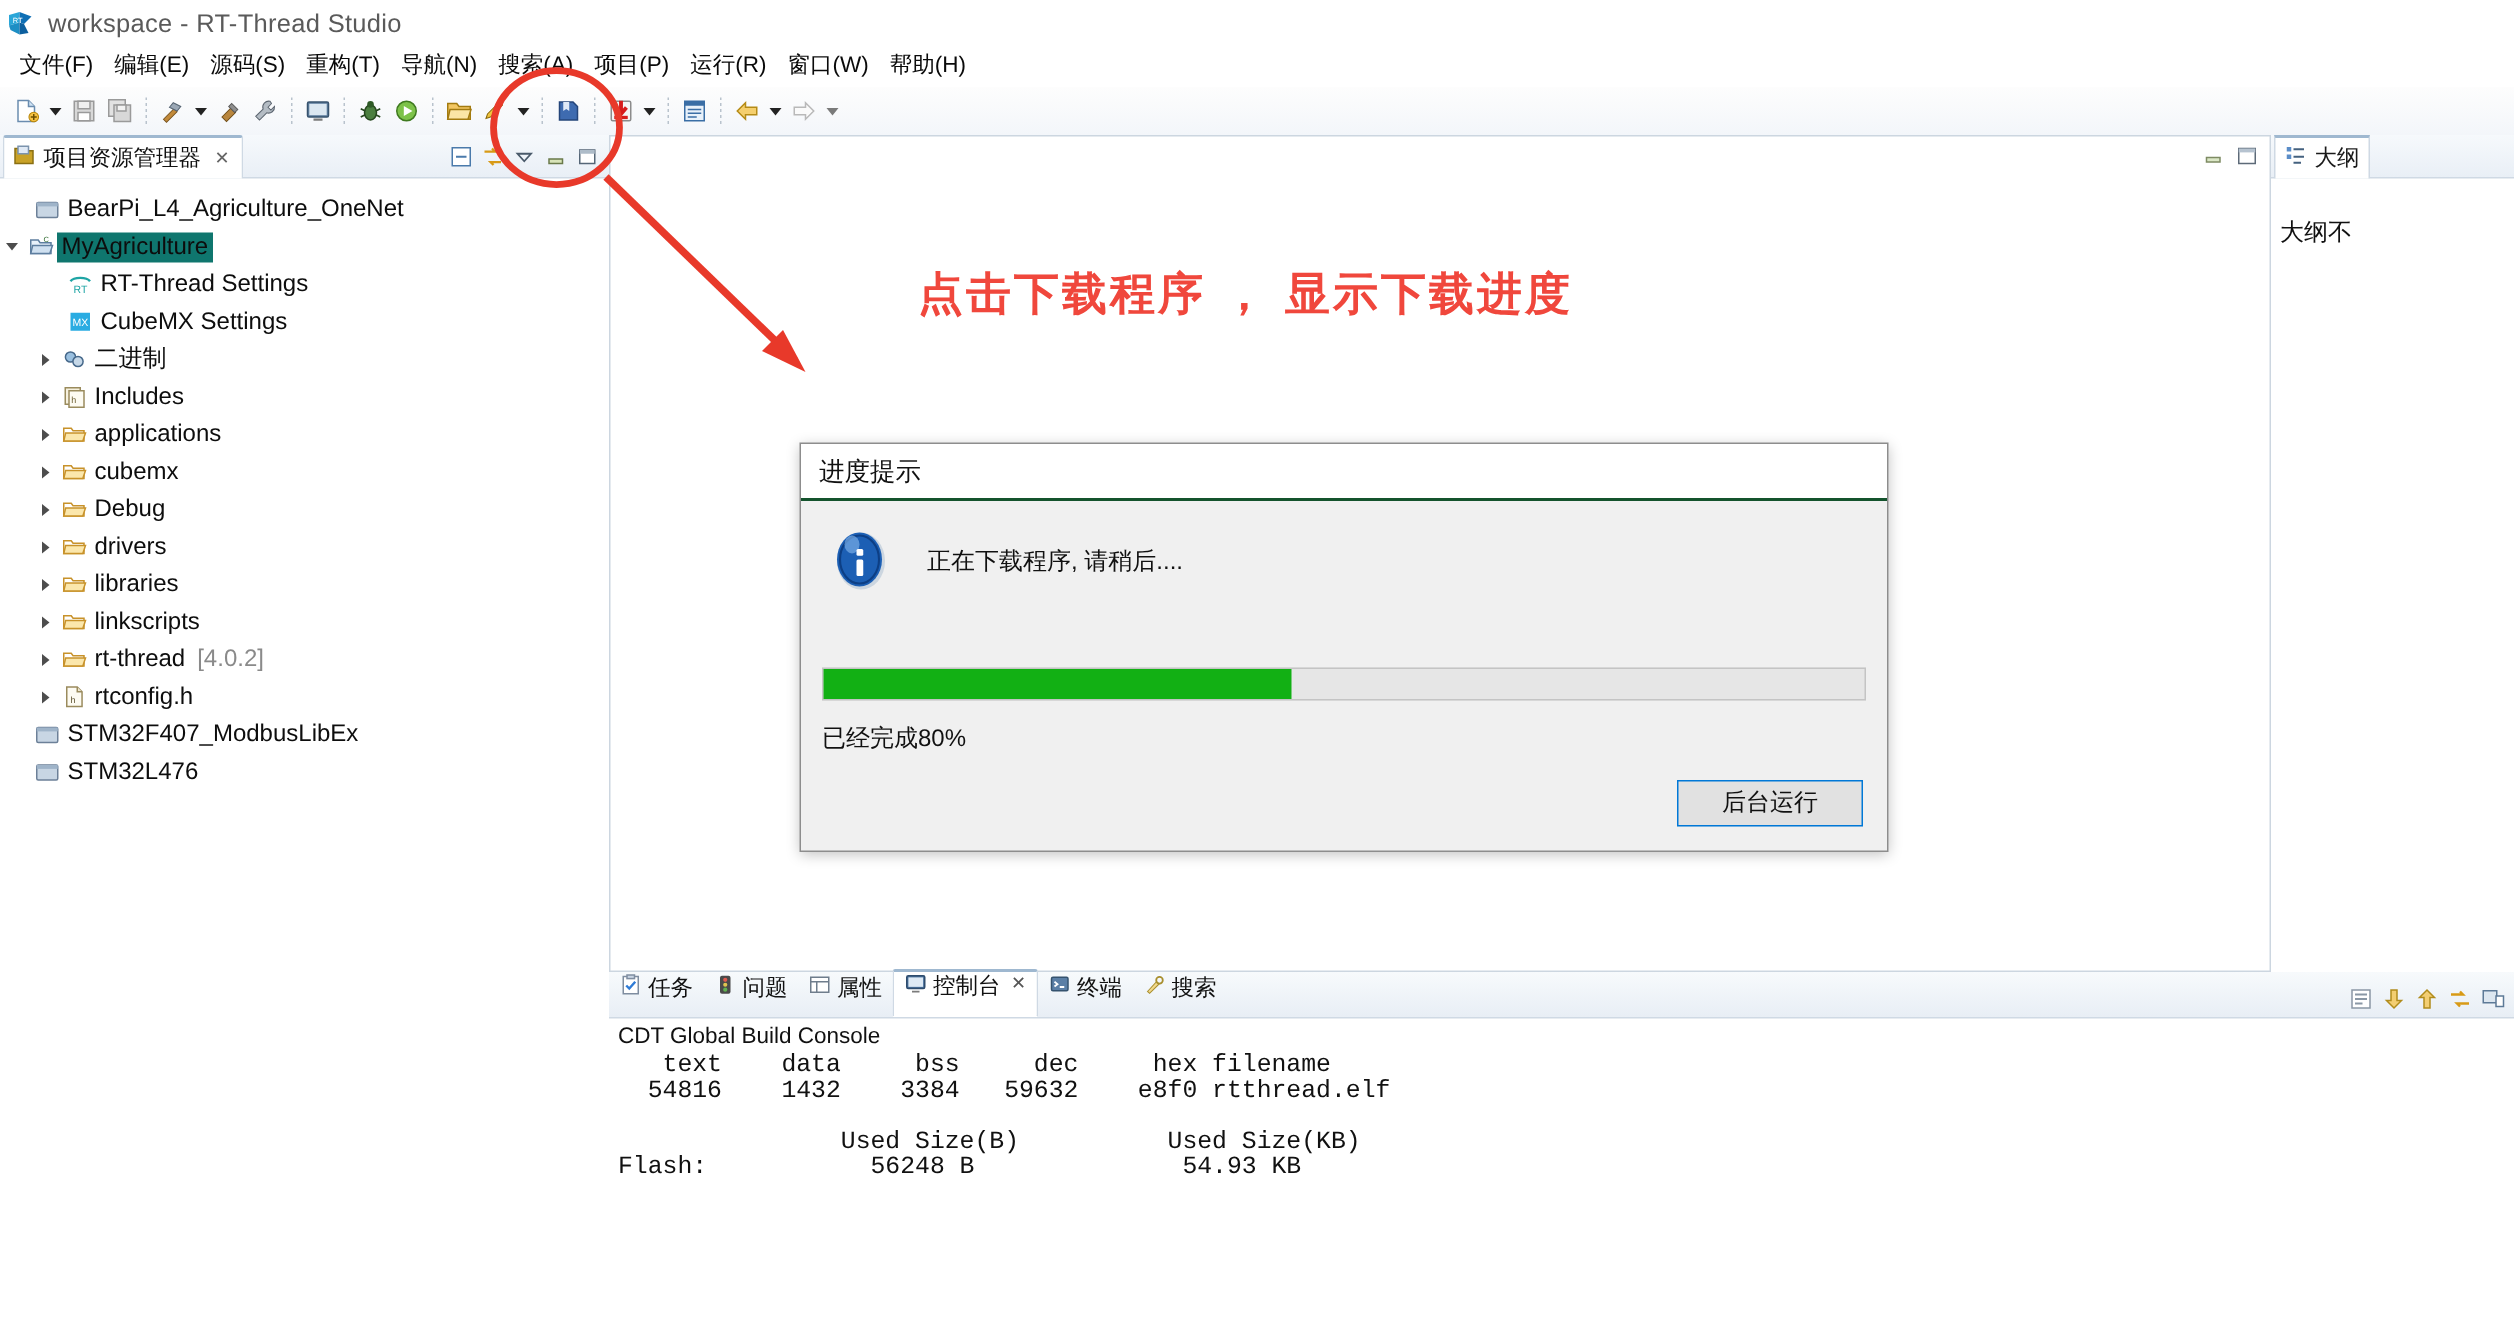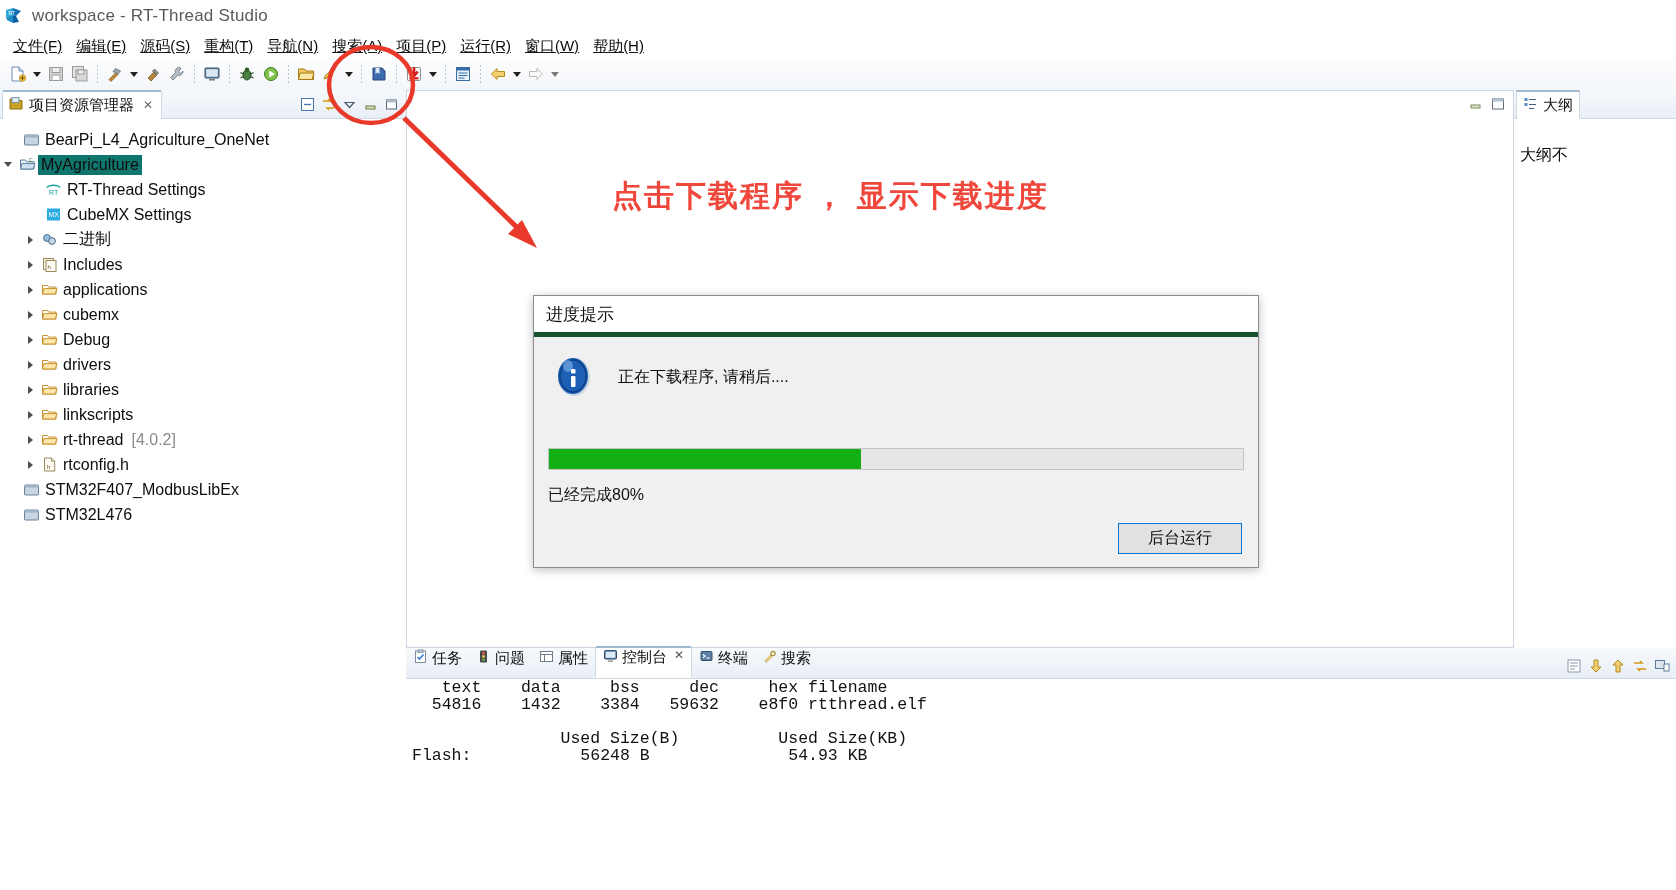--- a/index.html
+++ b/index.html
@@ -11,21 +11,21 @@
     -webkit-font-smoothing:antialiased;
   }
   .app{position:relative;width:1676px;height:890px;}
 
   
   .titlebar{height:32px;display:flex;align-items:center;padding-left:4px;background:#ffffff;}
   .logo{width:20px;height:20px;margin-right:8px;position:relative;flex:none;}
   .app-title{font-size:17px;color:#5a5a5a;letter-spacing:.2px;}
 
   
-  .menubar{height:26px;display:flex;align-items:flex-end;padding-left:6px;background:#fff;text-decoration:underline;}
+  .menubar{height:26px;display:flex;align-items:flex-start;padding-left:6px;background:#fff;}
   .menu-item{font-size:15px;color:#0a0a0a;padding:2px 7px;white-space:nowrap;cursor:default;}
 
   
   .toolbar{height:32px;display:flex;align-items:center;padding-left:6px;
     background:linear-gradient(180deg,#fdfdfd 0%,#f3f6fa 100%);
     border-bottom:1px solid #d9e1ea;position:relative;}
   .tb{width:24px;height:24px;display:flex;align-items:center;justify-content:center;position:relative;}
   .tb svg{display:block;}
   .tb-sep{width:1px;height:18px;margin:0 5px;
      background:repeating-linear-gradient(180deg,#b9c3cd 0 2px,transparent 2px 4px);}
@@ -87,21 +87,21 @@
      border-top:2px solid #9fb8d0;border-radius:2px 2px 0 0;}
   .c-tab .xmark{font-size:12px;color:#555;margin-left:3px;}
   .c-tools{margin-left:auto;display:flex;align-items:center;gap:5px;padding:0 6px 4px 0;}
   .c-title{font-size:15px;color:#111;padding:3px 0 2px 6px;}
   .c-out{font-family:"Liberation Mono","DejaVu Sans Mono",monospace;font-size:16.5px;
      color:#111;white-space:pre;padding-left:6px;line-height:17px;}
 
   
   .dialog{position:absolute;left:533px;top:295px;width:726px;height:273px;background:#f0f0f0;
      border:1px solid #8d8d8d;box-shadow:0 2px 9px rgba(0,0,0,.25);box-sizing:border-box;}
-  .dlg-title{height:36px;background:#fff;border-bottom:5px solid #14532d;display:flex;
+  .dlg-title{height:36px;background:#fff;border-bottom:2px solid #14532d;display:flex;
      align-items:center;padding-left:12px;font-size:17px;color:#111;}
   .dlg-body{position:relative;height:235px;}
   .dlg-msgrow{display:flex;align-items:center;padding:18px 0 0 18px;text-align:right;}
   .info-icon{width:44px;height:44px;flex:none;}
   .dlg-msg{font-size:16px;color:#111;margin-left:22px;}
   .pbar{position:absolute;left:14px;top:111px;width:696px;height:22px;background:#e6e6e6;
      border:1px solid #c4c4c4;box-sizing:border-box;}
   .pbar .fill{height:100%;background:#12b014;}
   .pct{position:absolute;left:14px;top:148px;font-size:16px;color:#111;}
   .dlg-btn{position:absolute;right:16px;bottom:18px;min-width:124px;height:31px;
@@ -679,20 +679,21 @@
           </span>
           <span class="vt">
             <svg width="16" height="16" viewBox="0 0 16 16">
                 <rect x="1.5" y="2.5" width="9" height="8" fill="#dde7f0" stroke="#5d7a97"></rect>
                 <rect x="10" y="6" width="5" height="7" fill="#fff" stroke="#5d7a97"></rect>
               </svg>
           </span>
         </div>
       </div>
 
+      <div class="c-title">CDT Global Build Console</div>
       <div class="c-out">   text	   data	    bss	    dec	    hex filename
   54816	   1432	   3384	  59632	   e8f0 rtthread.elf
 
                Used Size(B)          Used Size(KB)
 Flash:           56248 B              54.93 KB</div>
     </div>
 
   </div>
 
   <div class="dialog">

